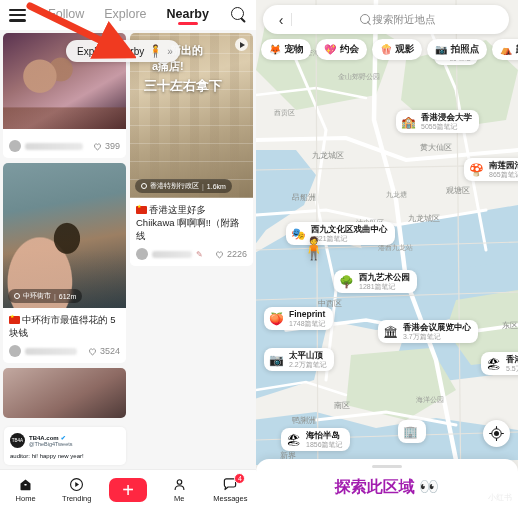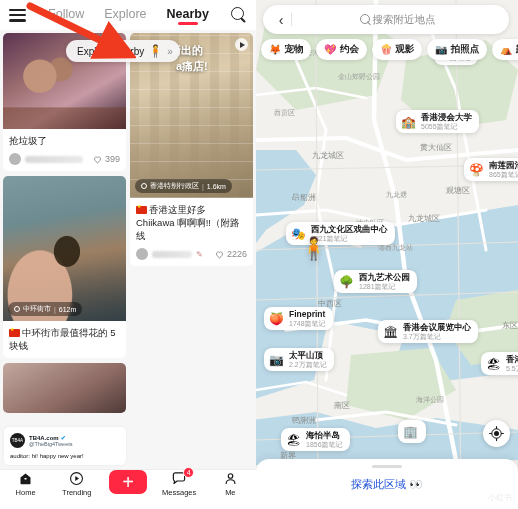--- a/index.html
+++ b/index.html
@@ -96,21 +96,21 @@
     font-size: 4.5px; display: flex; align-items: center; justify-content: center; flex: none; }
   .tw-names { min-width: 0; }
   .tw-n1 { font-size: 6px; font-weight: bold; color: #0f1419; display: flex; align-items: center; gap: 2px;}
   .tw-badge { color: #1d9bf0; font-size: 6px; }
   .tw-n2 { font-size: 5.5px; color: #536471; }
   .tw-body { font-size: 6px; color: #0f1419; margin-top: 5px; }
 
   
   .tabbar {
     position: absolute; left: 0; right: 0; bottom: 0; height: 40px; background: #fff;
-    display: flex; align-items: flex-start; justify-content: space-around;
+    display: flex; align-items: center; justify-content: space-around;
     border-top: 1px solid #ededed; z-index: 10;
   }
   .nav-item { display: flex; flex-direction: column; align-items: center; gap: 2px;
     width: 46px; cursor: pointer; position: relative; }
   .nav-lbl { font-size: 7.5px; color: #1a1a1a; }
   .nav-glyph { height: 16px; display: flex; align-items: center; justify-content: center; }
   .add-btn { width: 38px; height: 24px; border-radius: 7px; background: #ff2741;
     display: flex; align-items: center; justify-content: center; cursor: pointer; }
   .add-btn::before { content: "+"; color: #fff; font-size: 20px; line-height: 18px; font-weight: 300; }
   .badge { position: absolute; top: -3px; right: 8px; min-width: 11px; height: 11px;
@@ -166,22 +166,22 @@
     position: absolute; right: 8px; bottom: 62px; width: 27px; height: 27px;
     border-radius: 50%; background: #fff; box-shadow: 0 1px 5px rgba(0,0,0,.2);
     display: flex; align-items: center; justify-content: center; z-index: 20; cursor: pointer;
   }
   .bottom-sheet {
     position: absolute; left: 0; right: 0; bottom: 0; height: 50px; background: #fff;
     border-radius: 13px 13px 0 0; z-index: 21; box-shadow: 0 -2px 8px rgba(0,0,0,.08);
   }
   .grabber { width: 30px; height: 3px; background: #dcdcdc; border-radius: 2px;
     margin: 6px auto 0; cursor: pointer; }
-  .sheet-title { text-align: center; margin-top: 9px; font-size: 11px; font-weight: normal;
-    color: #1d4ed8; }
+  .sheet-title { text-align: center; margin-top: 9px; font-size: 16px; font-weight: bold;
+    color: #a21caf; }
   .wm { position: absolute; right: 6px; bottom: 6px; font-size: 8px; color: #ececec; z-index: 22; }
 </style>
 </head>
 <body>
 
 <div class="app">
 
   <div class="feed-pane">
 
     <div class="feed-header">
@@ -201,21 +201,20 @@
     <div class="feed-scroll">
       <div class="masonry">
 
         <div class="col">
 
           <div class="card">
             <div class="thumb" style="height:96px;background:linear-gradient(150deg,#5a3350 0%,#9d6f72 38%,#c79aa5 65%,#3a2336 100%);">
               <div class="img-overlay" style="background:radial-gradient(circle at 30% 45%,rgba(196,150,124,.95) 0 16%,transparent 17%),radial-gradient(circle at 47% 38%,rgba(173,126,101,.9) 0 13%,transparent 14%),linear-gradient(0deg,rgba(110,60,40,.5) 0 22%,transparent 23%);"></div>
             </div>
             <div class="card-body">
-              <div class="card-title">抢垃圾了</div>
               <div class="card-meta">
                 <div class="author">
                   <div class="avatar"></div>
                   <div class="name-blur" style="width:58px;"></div>
                 </div>
                 <div class="likes">
                   <span class="heart">
                       <svg width="9" height="9" viewBox="0 0 24 24" fill="none" stroke="#8a8a8a" stroke-width="2.4">
                         <path d="M12 21s-8-5.2-8-10.5A4.5 4.5 0 0 1 12 7a4.5 4.5 0 0 1 8 3.5C20 15.8 12 21 12 21z"></path>
                       </svg>
@@ -231,36 +230,51 @@
               <div class="img-overlay" style="background:radial-gradient(ellipse at 52% 52%,rgba(40,30,15,.85) 0 14%,transparent 15%),radial-gradient(ellipse at 30% 82%,rgba(222,176,150,.9) 0 26%,transparent 27%),linear-gradient(0deg,rgba(60,74,79,.35),transparent 40%);"></div>
               <div class="loc-chip">
                 <span class="pin"></span>
                 <span>中环街市</span>
                 <span class="sep">|</span>
                 <span>612m</span>
               </div>
             </div>
             <div class="card-body">
               <div class="card-title"><span class="flag"></span><span>中环街市最值得花的 5 块钱</span></div>
+              <div class="card-meta">
+                <div class="author">
+                  <div class="avatar"></div>
+                  <div class="name-blur" style="width:52px;"></div>
+                </div>
+                <div class="likes">
+                  <span class="heart">
+                      <svg width="9" height="9" viewBox="0 0 24 24" fill="none" stroke="#8a8a8a" stroke-width="2.4">
+                        <path d="M12 21s-8-5.2-8-10.5A4.5 4.5 0 0 1 12 7a4.5 4.5 0 0 1 8 3.5C20 15.8 12 21 12 21z"></path>
+                      </svg>
+                    </span>
+                  <span>3524</span>
+                </div>
+              </div>
             </div>
           </div>
 
           <div class="card">
             <div class="thumb" style="height:50px;background:linear-gradient(150deg,#c2a8a0,#8d6a63 60%,#4e3a38);"></div>
           </div>
         </div>
 
         <div class="col">
 
           <div class="card">
             <div class="thumb" style="height:165px;background:linear-gradient(165deg,#c8b492 0%,#ddcdae 30%,#b6a484 62%,#8e7c5e 100%);">
               <div class="img-overlay" style="background:repeating-linear-gradient(0deg,rgba(255,255,255,.22) 0 1px,transparent 1px 18px),repeating-linear-gradient(90deg,rgba(160,140,110,.22) 0 9px,transparent 9px 20px);"></div>
               <div class="play-btn"></div>
               <div class="ov-text" style="left:40px;top:10px;font-size:11px;">新出的</div>
-              <div class="ov-text" style="left:46px;top:26px;font-size:11px;">a痛店!</div>
+              <div class="ov-text" style="left:22px;top:26px;font-size:11px;">a痛店!</div>
+              <div class="ov-text" style="left:14px;top:44px;font-size:13px;">三十左右拿下</div>
               <div class="loc-chip">
                 <span class="pin"></span>
                 <span>香港特别行政区</span>
                 <span class="sep">|</span>
                 <span>1.6km</span>
               </div>
             </div>
             <div class="card-body">
               <div class="card-title"><span class="flag"></span><span>香港这里好多 Chiikawa 啊啊啊!!（附路线</span></div>
               <div class="card-meta">
@@ -332,35 +346,35 @@
               <path d="M10 8l6 4-6 4z" fill="#1a1a1a"></path>
             </svg>
         </div>
         <div class="nav-lbl">Trending</div>
       </div>
       <div class="nav-item">
         <div class="add-btn"></div>
       </div>
       <div class="nav-item">
         <div class="nav-glyph">
-          <svg width="16" height="15" viewBox="0 0 24 24">
-              <path d="M3 6a3 3 0 0 1 3-3h12a3 3 0 0 1 3 3v7a3 3 0 0 1-3 3H9l-5 4 1-4a3 3 0 0 1-2-3z" fill="none" stroke="#1a1a1a" stroke-width="1.9" stroke-linejoin="round"></path>
-            </svg>
-        </div>
-        <div class="badge">4</div>
-        <div class="nav-lbl">Messages</div>
-      </div>
-      <div class="nav-item">
-        <div class="nav-glyph">
           <svg width="15" height="15" viewBox="0 0 24 24">
               <circle cx="12" cy="8" r="3.6" fill="none" stroke="#1a1a1a" stroke-width="1.9"></circle>
               <path d="M5 20c0-4 3.2-6 7-6s7 2 7 6" fill="none" stroke="#1a1a1a" stroke-width="1.9" stroke-linecap="round"></path>
             </svg>
         </div>
         <div class="nav-lbl">Me</div>
+      </div>
+      <div class="nav-item">
+        <div class="nav-glyph">
+          <svg width="16" height="15" viewBox="0 0 24 24">
+              <path d="M3 6a3 3 0 0 1 3-3h12a3 3 0 0 1 3 3v7a3 3 0 0 1-3 3H9l-5 4 1-4a3 3 0 0 1-2-3z" fill="none" stroke="#1a1a1a" stroke-width="1.9" stroke-linejoin="round"></path>
+            </svg>
+        </div>
+        <div class="badge">4</div>
+        <div class="nav-lbl">Messages</div>
       </div>
     </div>
   </div>
 
   <div class="map-pane">
 
     <svg class="map-canvas" viewBox="0 0 262 509" preserveAspectRatio="none">
       <rect width="262" height="509" fill="#f2f1ed"></rect>
 
       <path d="M-5,150 L40,150 L60,175 L48,205 L10,230 L-5,250 Z" fill="#bcd9e8"></path>

